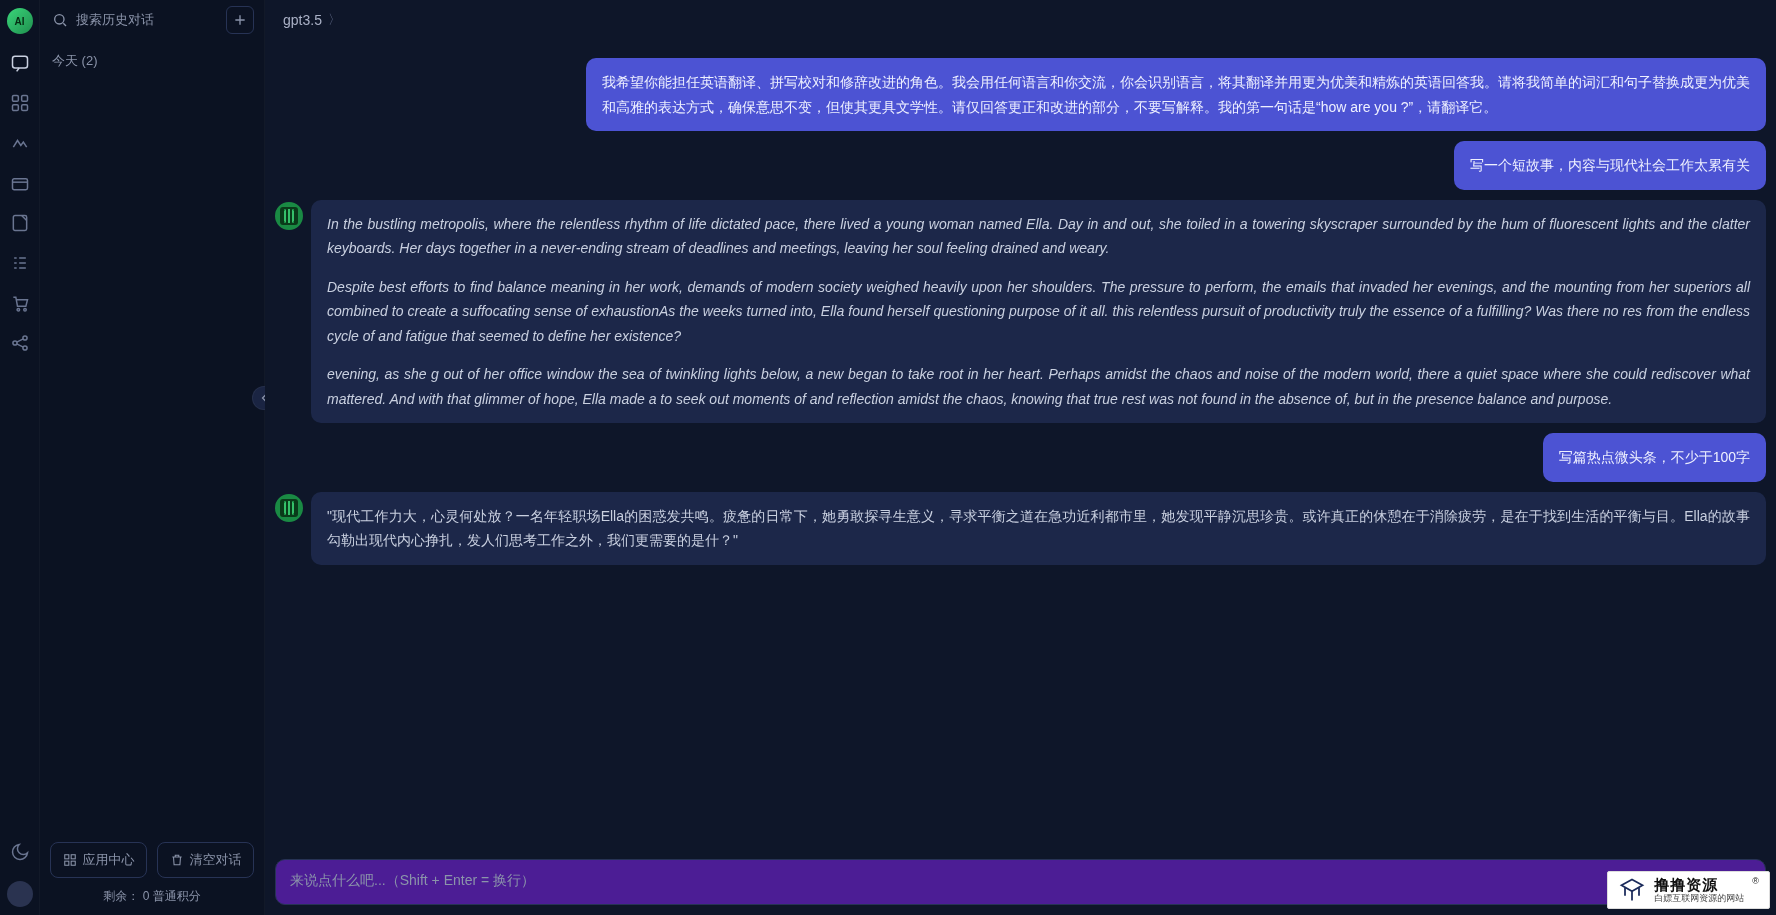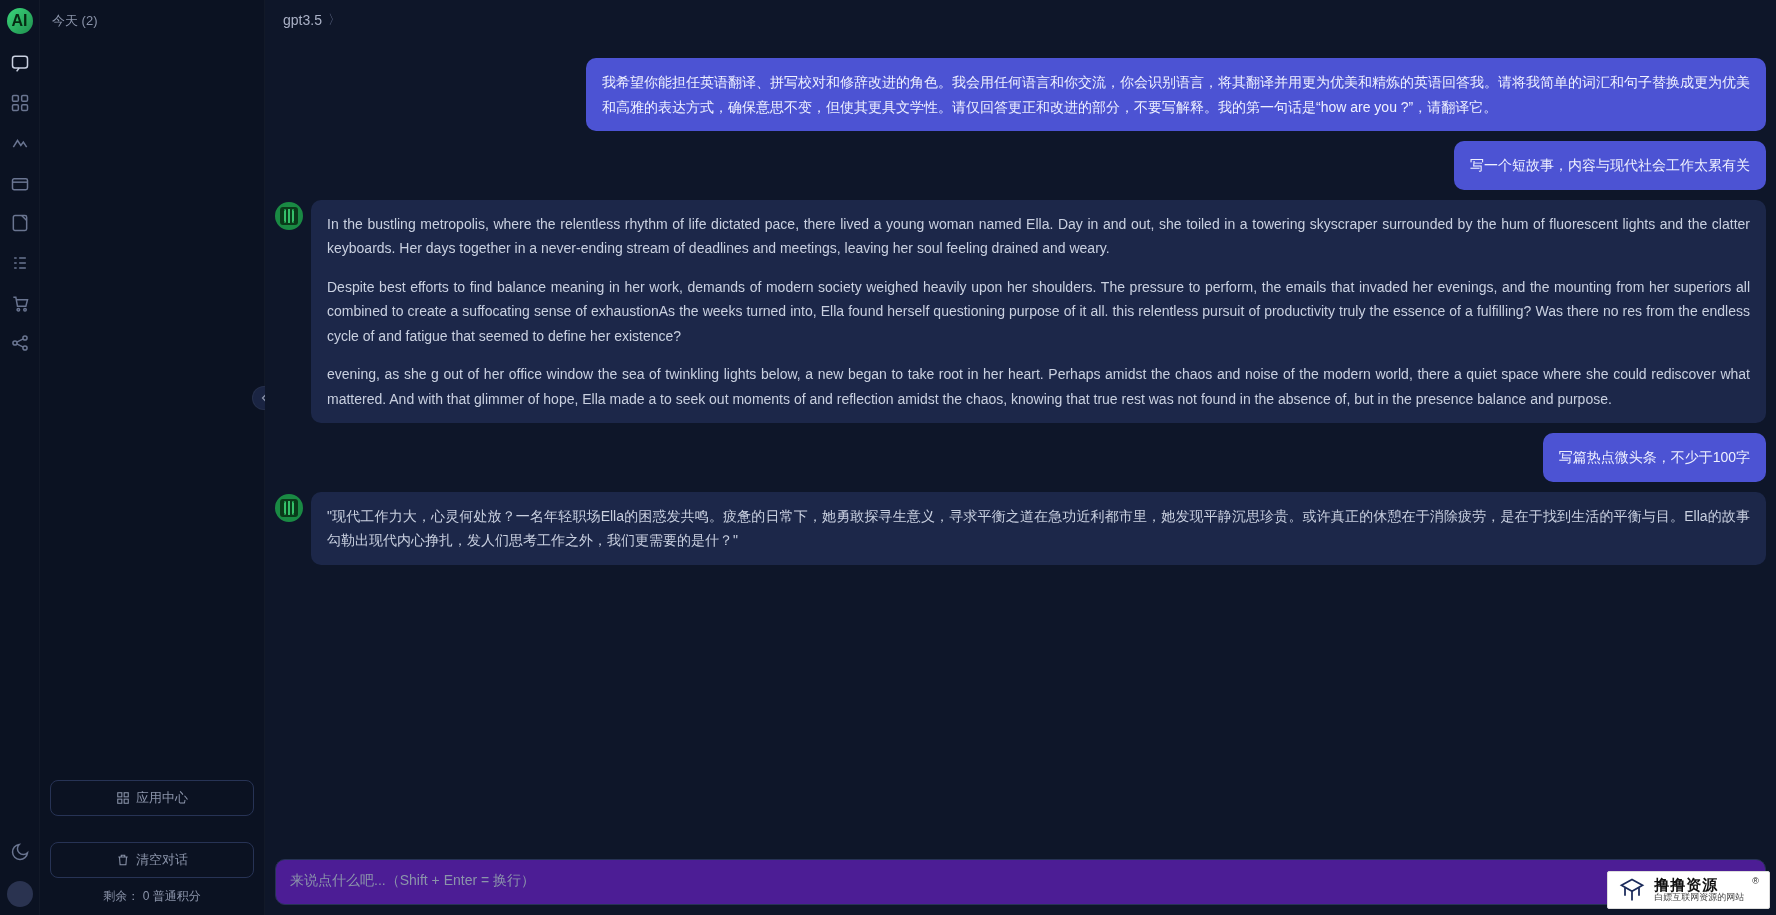--- a/index.html
+++ b/index.html
@@ -31,21 +31,21 @@
     background:var(--bg2);
     display:flex;flex-direction:column;align-items:center;
     padding:8px 0;gap:18px;
     border-right:1px solid rgba(255,255,255,0.03);
     flex-shrink:0;
     position:relative;
   }
   .rail .logo{
     width:26px;height:26px;border-radius:50%;
     background:linear-gradient(135deg,#3ad67a,#1f8f4e);
-    color:#062a12;font-weight:700;font-size:16px;
+    color:#062a12;font-weight:700;font-size:10px;
     display:flex;align-items:center;justify-content:center;
   }
   .rail-ico{
     width:22px;height:22px;color:#6a7591;
     display:flex;align-items:center;justify-content:center;
     cursor:pointer;
   }
   .rail-ico.active{color:#c9d0e0;}
   .rail-ico svg{width:20px;height:20px;}
   .rail-spacer{flex:1;}
@@ -81,21 +81,21 @@
     margin:0 8px 6px;padding:10px 10px;border-radius:8px;
     display:flex;align-items:center;justify-content:space-between;
     cursor:pointer;font-size:13px;
   }
   .conv-item.active{background:var(--panel-light);}
   .conv-item .more{color:var(--text-dim);letter-spacing:2px;}
   .conv-item.sub{color:var(--text-dim);}
   .sidebar-bottom{
     margin-top:auto;padding:10px;display:flex;flex-direction:column;gap:10px;
   }
-  .btn-row{display:flex;gap:26px;flex-direction:column;}
+  .btn-row{display:flex;gap:10px;}
   .pill-btn{
     flex:1;border:1px solid var(--border);border-radius:8px;
     padding:8px 6px;display:flex;align-items:center;justify-content:center;gap:6px;
     color:var(--text-dim);font-size:13px;cursor:pointer;
   }
   .pill-btn svg{width:14px;height:14px;}
   .credits{color:var(--text-dim);font-size:12px;text-align:center;}
   .collapse-handle{
     position:absolute;right:-12px;top:386px;
     width:24px;height:24px;border-radius:50%;
@@ -139,39 +139,39 @@
   }
   .msg.user .bubble{
     background:var(--accent);color:#eef0ff;max-width:1180px;
   }
   .msg.user .bubble.narrow{max-width:none;}
   .msg.ai .bubble{
     background:var(--bubble-ai);color:#c9d0e0;max-width:100%;
     text-align:justify;
   }
   .msg.ai .bubble.short{display:inline-block;}
-  .bubble p{margin:0 0 14px 0;}
+  .bubble p{margin:0 0 14px 0;font-style:italic;}
   .bubble p:last-child{margin-bottom:0;}
   .composer{
     margin:0 10px 10px;border:1px solid var(--border);border-radius:10px;
     background:#4c1d95;padding:12px 14px;min-height:46px;
     color:var(--text-dim);font-size:14px;
   }
   
   .watermark{
     position:absolute;right:6px;bottom:6px;
     background:#fff;color:#111;border-radius:2px;
     padding:4px 10px;display:flex;align-items:center;gap:8px;
     font-size:13px;border:1px solid #ddd;
   }
   .wm-logo{width:28px;height:28px;position:relative;}
   .wm-logo svg{width:28px;height:28px;}
   .wm-txt{display:flex;flex-direction:column;line-height:1.15;}
   .wm-title{font-weight:800;font-size:15px;letter-spacing:1px;}
-  .wm-sub{font-size:9px;color:#444;font-family:Liberation Mono, monospace;}
+  .wm-sub{font-size:9px;color:#444;}
   .wm-r{font-size:9px;align-self:flex-start;}
   
   ::-webkit-scrollbar{width:8px;}
   ::-webkit-scrollbar-thumb{background:#2a3556;border-radius:4px;}
   ::-webkit-scrollbar-track{background:transparent;}
 </style>
 </head>
 <body>
 
 <div class="app">
@@ -234,20 +234,34 @@
     <div class="rail-spacer"></div>
     <div class="rail-ico">
       <svg viewBox="0 0 24 24" fill="none" stroke="currentColor" stroke-width="1.8">
           <path d="M21 13A9 9 0 1111 3a7 7 0 0010 10z"></path>
         </svg>
     </div>
     <div class="rail-avatar"></div>
   </div>
 
   <div class="sidebar">
+    <div class="search-row">
+      <div class="search-box">
+        <svg viewBox="0 0 24 24" fill="none" stroke="currentColor" stroke-width="2">
+            <circle cx="11" cy="11" r="7"></circle>
+            <path d="M21 21l-4-4"></path>
+          </svg>
+        <span>搜索历史对话</span>
+      </div>
+      <div class="new-chat-btn">
+        <svg viewBox="0 0 24 24" width="16" height="16" fill="none" stroke="currentColor" stroke-width="2">
+            <path d="M12 5v14M5 12h14"></path>
+          </svg>
+      </div>
+    </div>
 
     <div class="section-label">今天  (2)</div>
 
 
     <div class="sidebar-bottom">
       <div class="btn-row">
         <div class="pill-btn">
           <svg viewBox="0 0 24 24" fill="none" stroke="currentColor" stroke-width="1.8">
               <rect x="3" y="3" width="7" height="7"></rect>
               <rect x="14" y="3" width="7" height="7"></rect>

